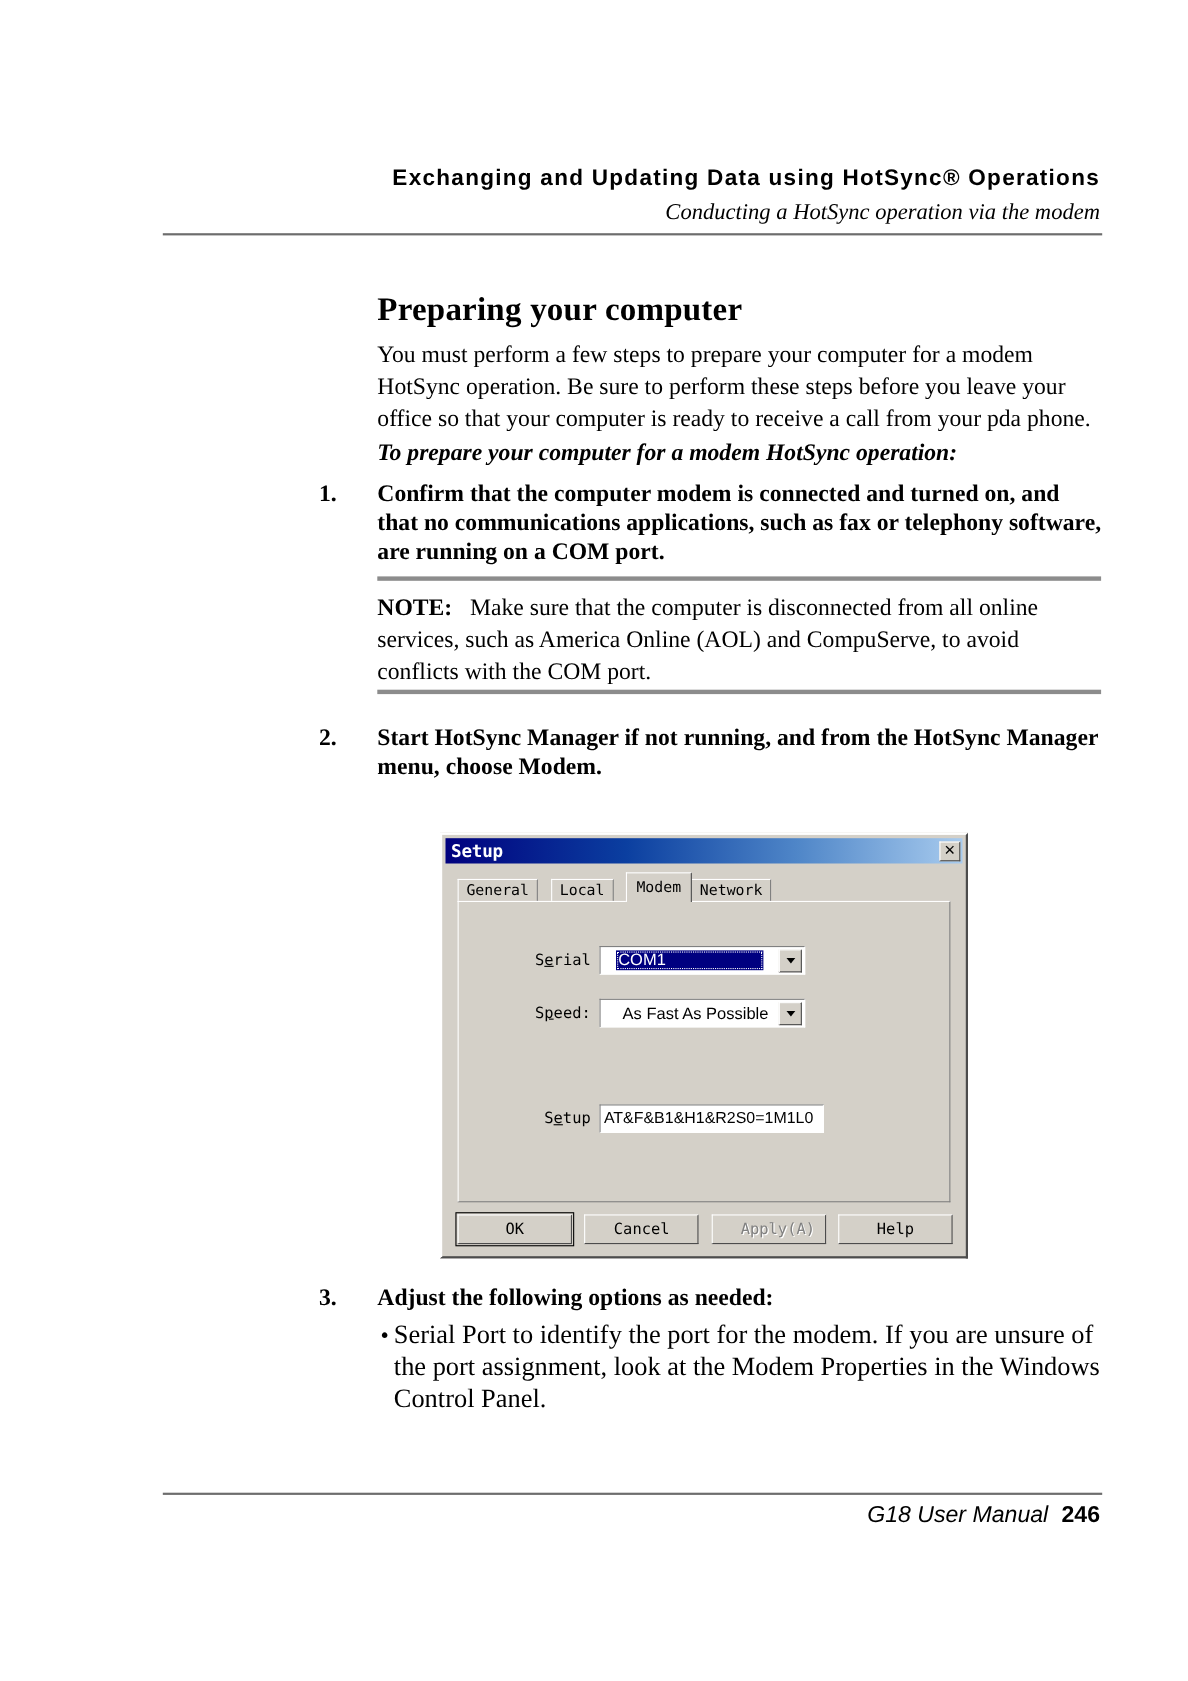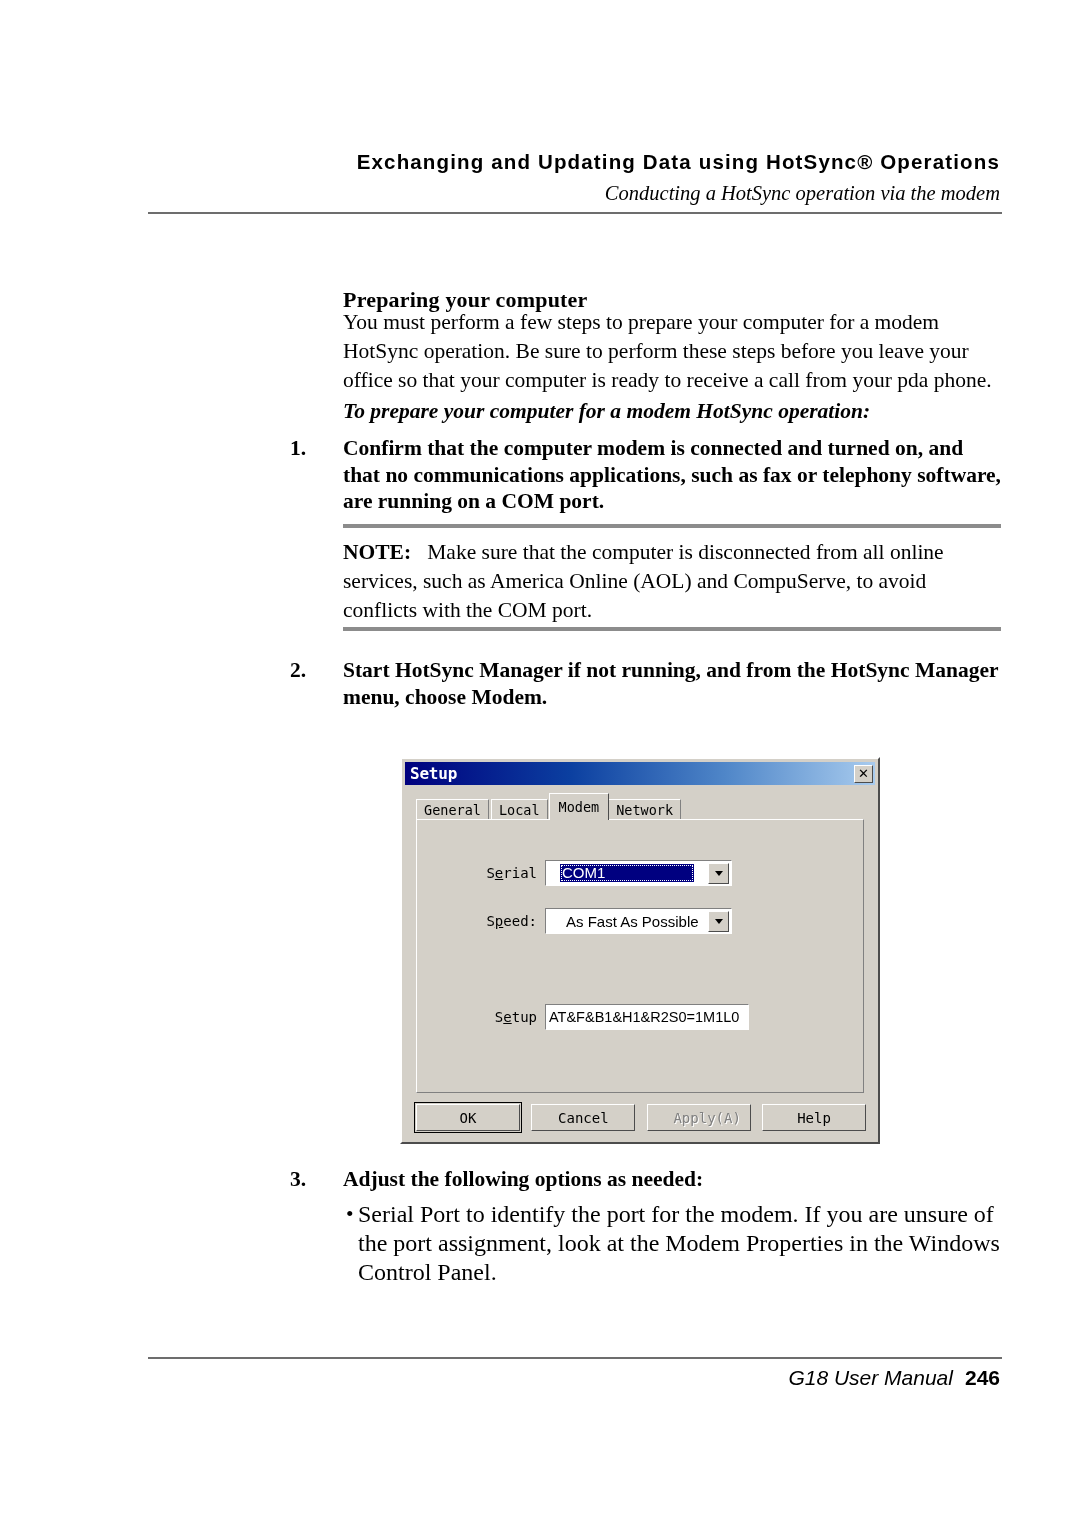--- a/index.html
+++ b/index.html
@@ -56,23 +56,22 @@
     background: #6d6d6d;
   }
 
   
   .h1 {
     position: absolute;
     left: 343px;
     top: 265px;
     font-family: "Liberation Serif", "DejaVu Serif", serif;
     font-weight: bold;
-    font-size: 22px;
+    font-size: 30px;
     letter-spacing: 0.2px;
-    margin-top: 22px;
   }
 
   .para {
     position: absolute;
     left: 343px;
     width: 660px;
     font-size: 21.5px;
     line-height: 29px;
     text-align: left;
   }
@@ -251,21 +250,21 @@
     border-top: 1.5px solid #ffffff;
     border-left: 1.5px solid #ffffff;
     border-right: 1.5px solid #808080;
     box-sizing: border-box;
     padding: 2px 7px 1px 7px;
     font-family: "DejaVu Sans Mono", "Liberation Mono", monospace;
     font-size: 13.5px;
     color: #000;
     height: 21px;
     line-height: 16px;
-    margin-right: 2px;
+    margin-right: 12px;
     white-space: nowrap;
   }
   .tab.active {
     height: 27px;
     line-height: 19px;
     padding: 4px 9px 2px 9px;
     margin: 0 -1px 0 -1px;
     position: relative;
     z-index: 3;
     border-right: 1.5px solid #4c4c4c;

